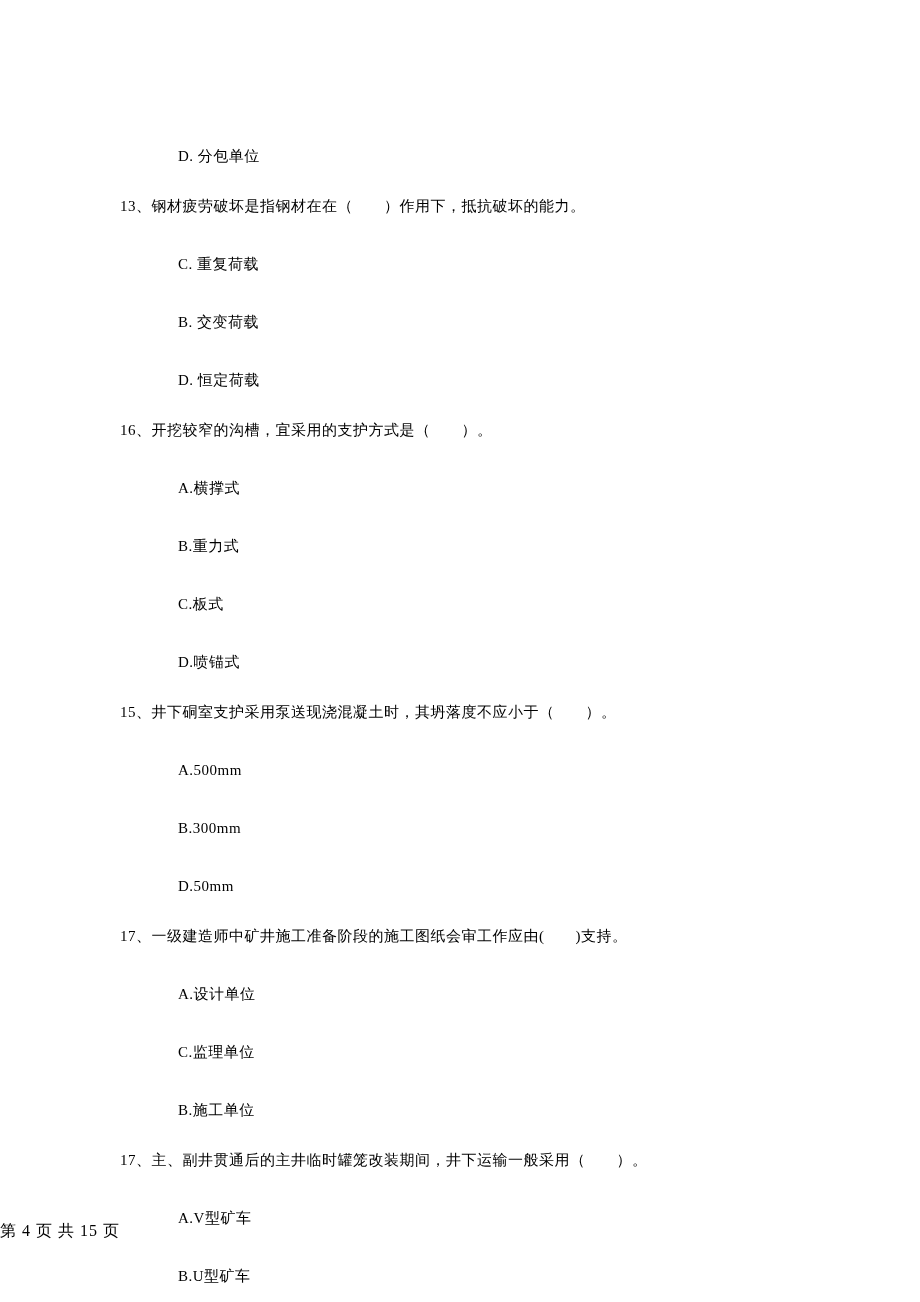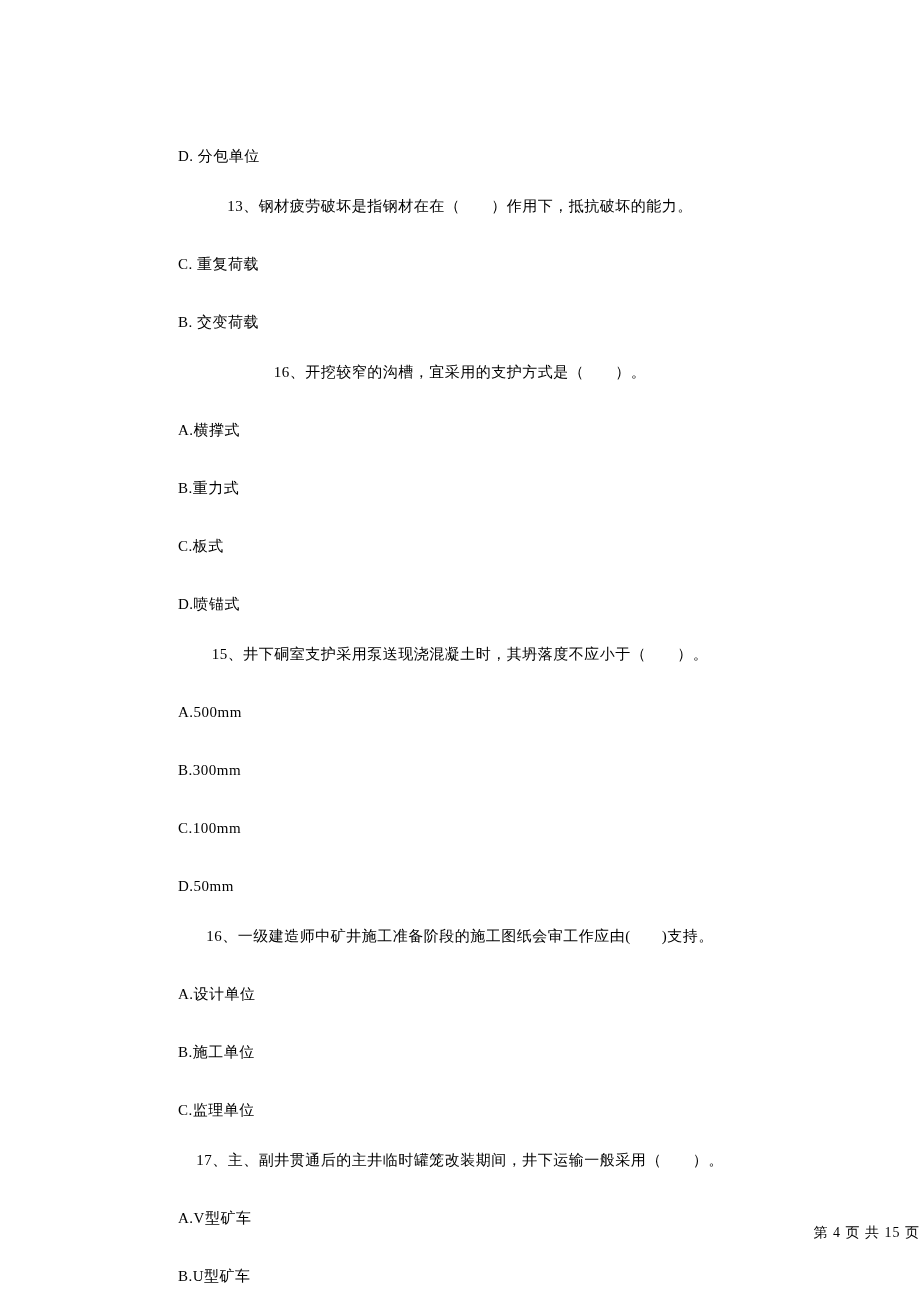--- a/index.html
+++ b/index.html
@@ -18,58 +18,57 @@
     line-height: 1.6;
   }
   .option {
     margin-left: 58px;
     margin-top: 34px;
     letter-spacing: 0.5px;
   }
   .question {
     margin-top: 26px;
     letter-spacing: 0.5px;
-    text-align: center;
   }
   .footer {
     position: absolute;
     bottom: 60px;
     width: 920px;
-    text-align: right;
-    font-size: 14px;
+    text-align: left;
+    font-size: 16px;
     letter-spacing: 1px;
   }
 </style>
 </head>
 <body>
 
 <div class="page">
 
   <div class="option">D. 分包单位</div>
 
   <div class="question">13、钢材疲劳破坏是指钢材在在（　　）作用下，抵抗破坏的能力。</div>
   <div class="option">C. 重复荷载</div>
   <div class="option">B. 交变荷载</div>
+  <div class="option">D. 恒定荷载</div>
 
   <div class="question">16、开挖较窄的沟槽，宜采用的支护方式是（　　）。</div>
   <div class="option">A.横撑式</div>
   <div class="option">B.重力式</div>
   <div class="option">C.板式</div>
   <div class="option">D.喷锚式</div>
 
   <div class="question">15、井下硐室支护采用泵送现浇混凝土时，其坍落度不应小于（　　）。</div>
   <div class="option">A.500mm</div>
   <div class="option">B.300mm</div>
-  <div class="option">C.100mm</div>
   <div class="option">D.50mm</div>
 
-  <div class="question">16、一级建造师中矿井施工准备阶段的施工图纸会审工作应由(　　)支持。</div>
+  <div class="question">17、一级建造师中矿井施工准备阶段的施工图纸会审工作应由(　　)支持。</div>
   <div class="option">A.设计单位</div>
+  <div class="option">C.监理单位</div>
   <div class="option">B.施工单位</div>
-  <div class="option">C.监理单位</div>
 
   <div class="question">17、主、副井贯通后的主井临时罐笼改装期间，井下运输一般采用（　　）。</div>
   <div class="option">A.V型矿车</div>
   <div class="option">B.U型矿车</div>
 
 </div>
 
 <div class="footer">第 4 页 共 15 页</div>
 
 </body></html>

